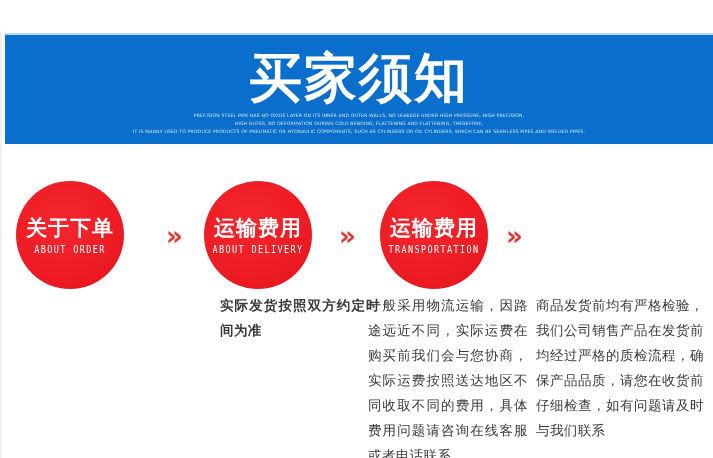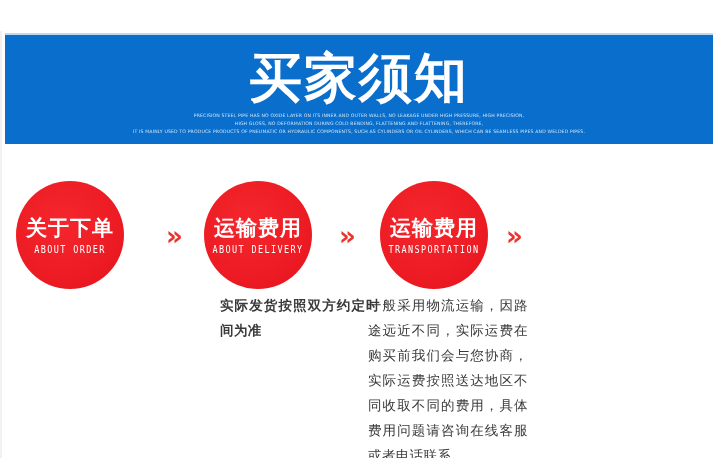--- a/index.html
+++ b/index.html
@@ -198,15 +198,16 @@
     </div>
 
     <div class="chevron ch3">»</div>
 
 
   </div>
 
   <div class="columns">
     <div class="col c2">实际发货按照双方约定时间为准</div>
     <div class="col c3">一般采用物流运输，因路途远近不同，实际运费在购买前我们会与您协商，实际运费按照送达地区不同收取不同的费用，具体费用问题请咨询在线客服或者电话联系</div>
+    <div class="col c4">商品发货前均有严格检验，我们公司销售产品在发货前均经过严格的质检流程，确保产品品质，请您在收货前仔细检查，如有问题请及时与我们联系</div>
   </div>
 
 </div>
 
 </body></html>

